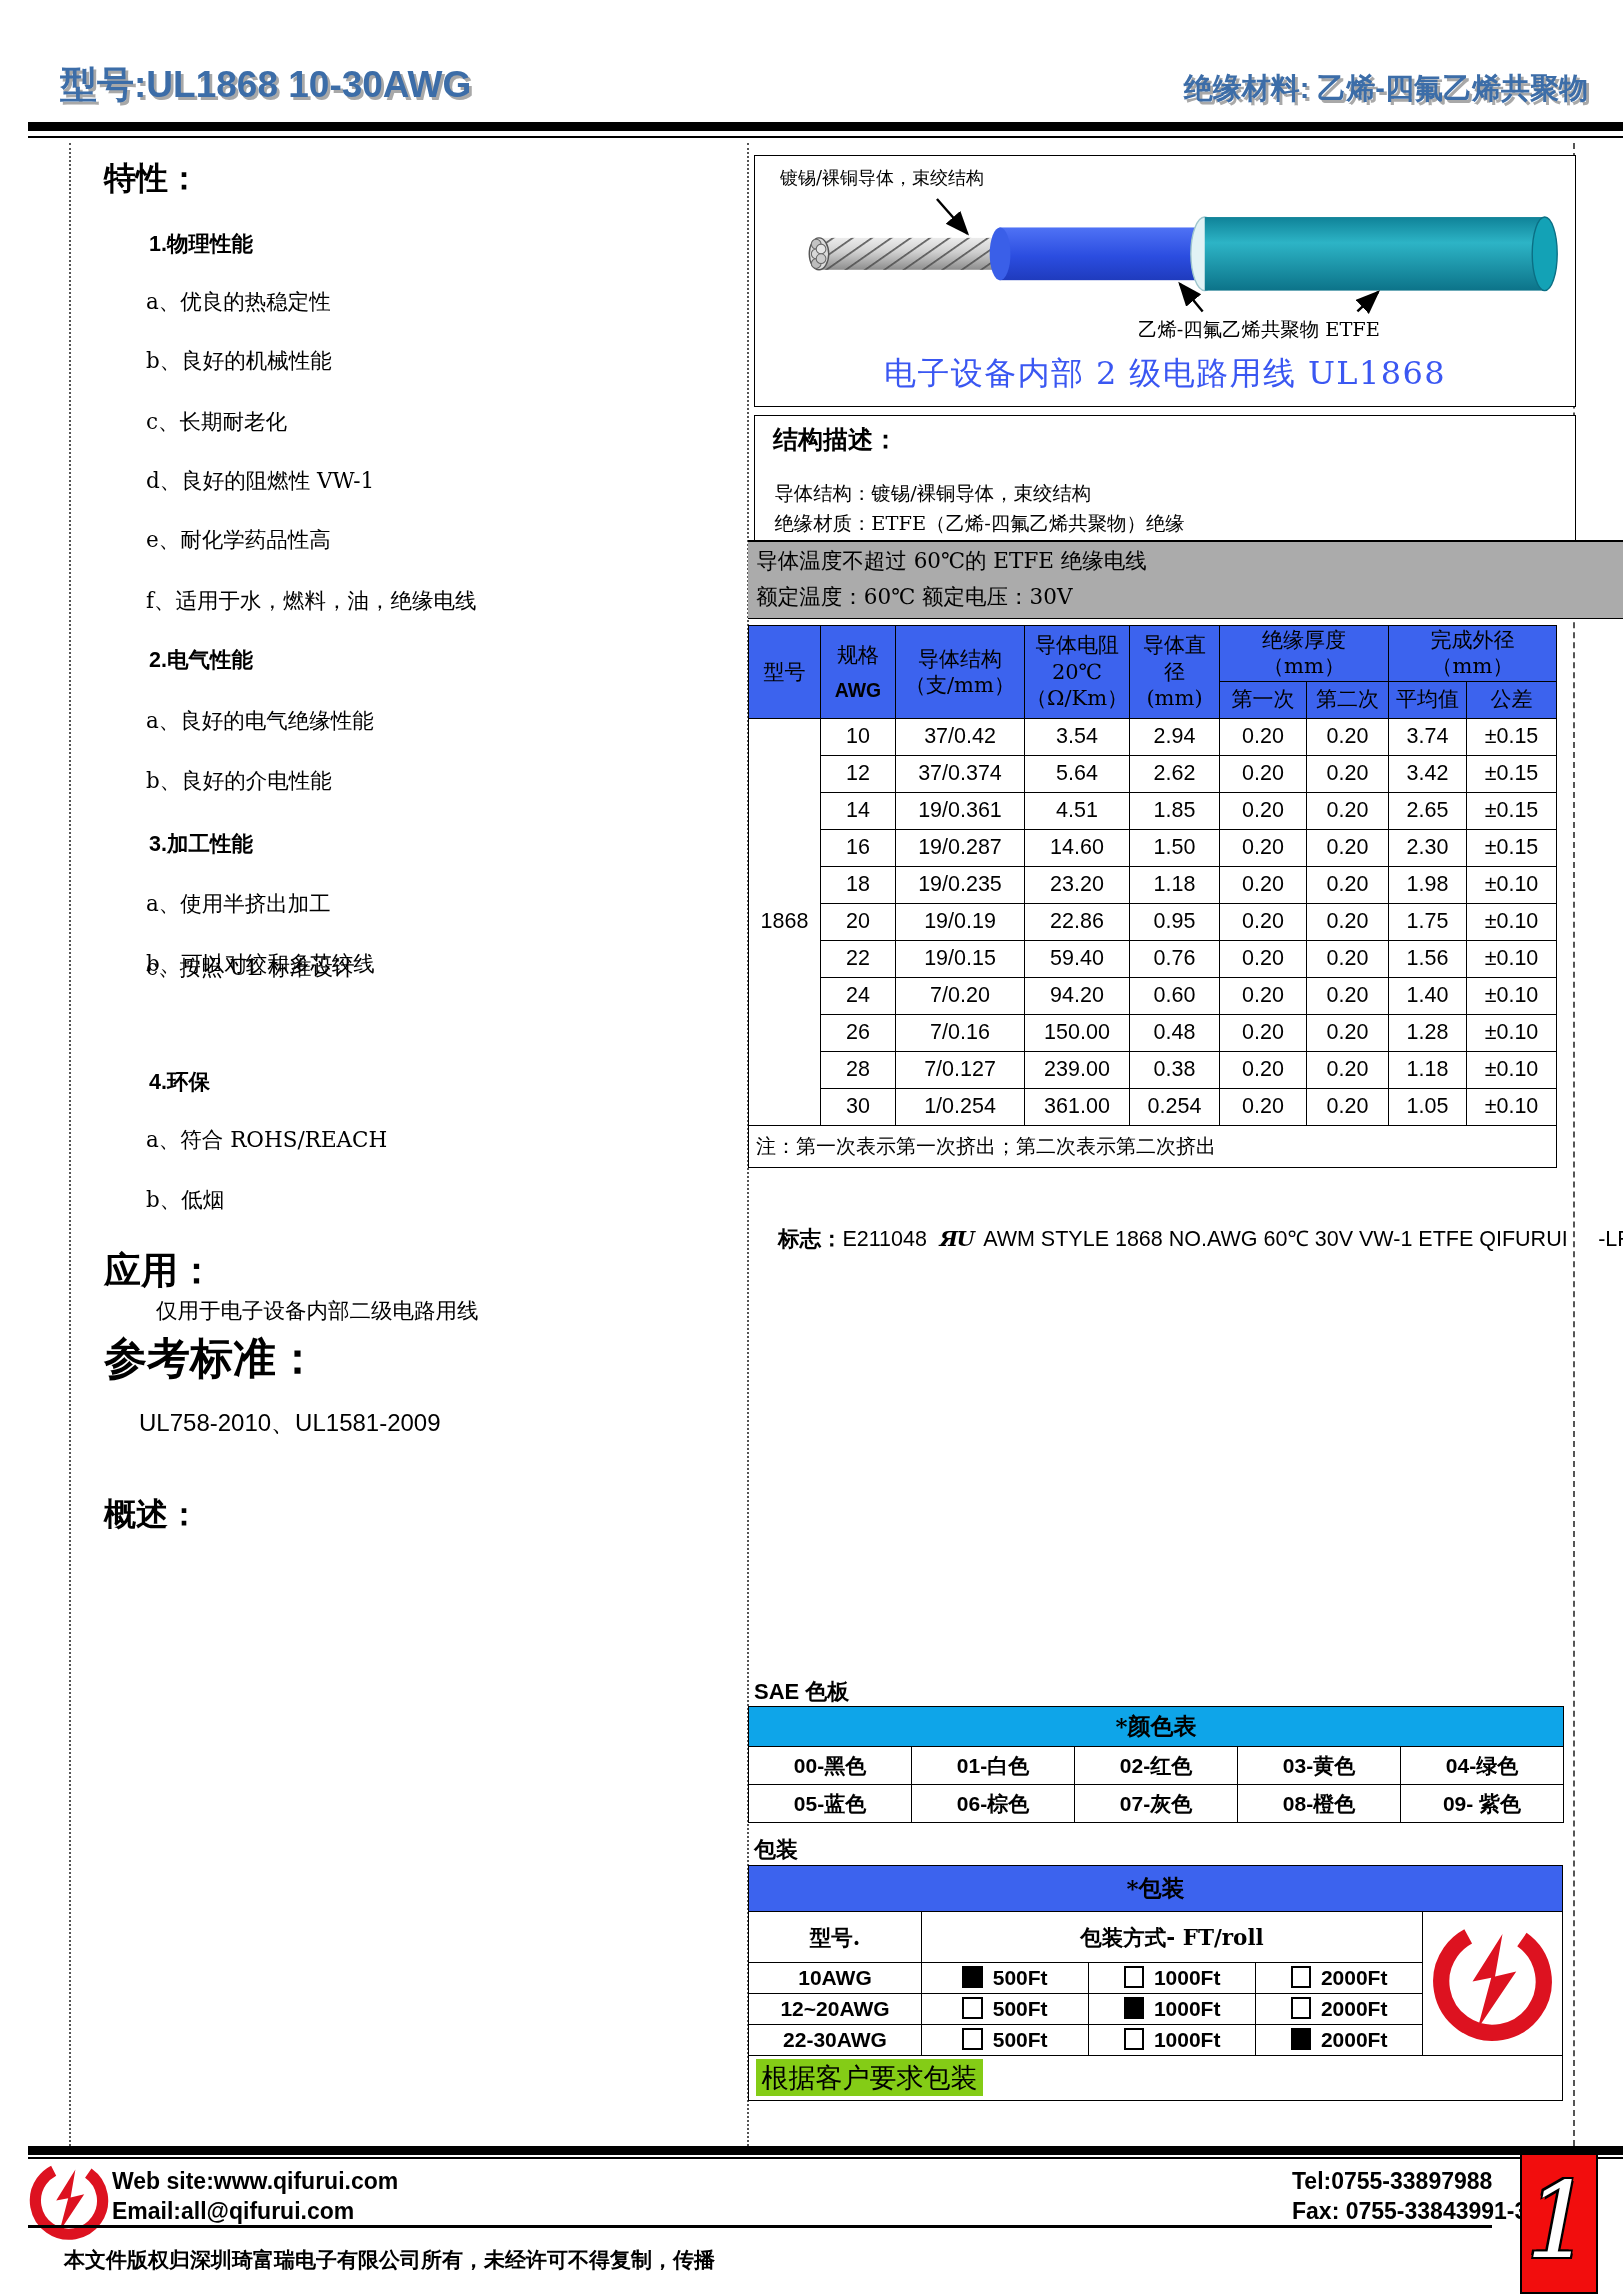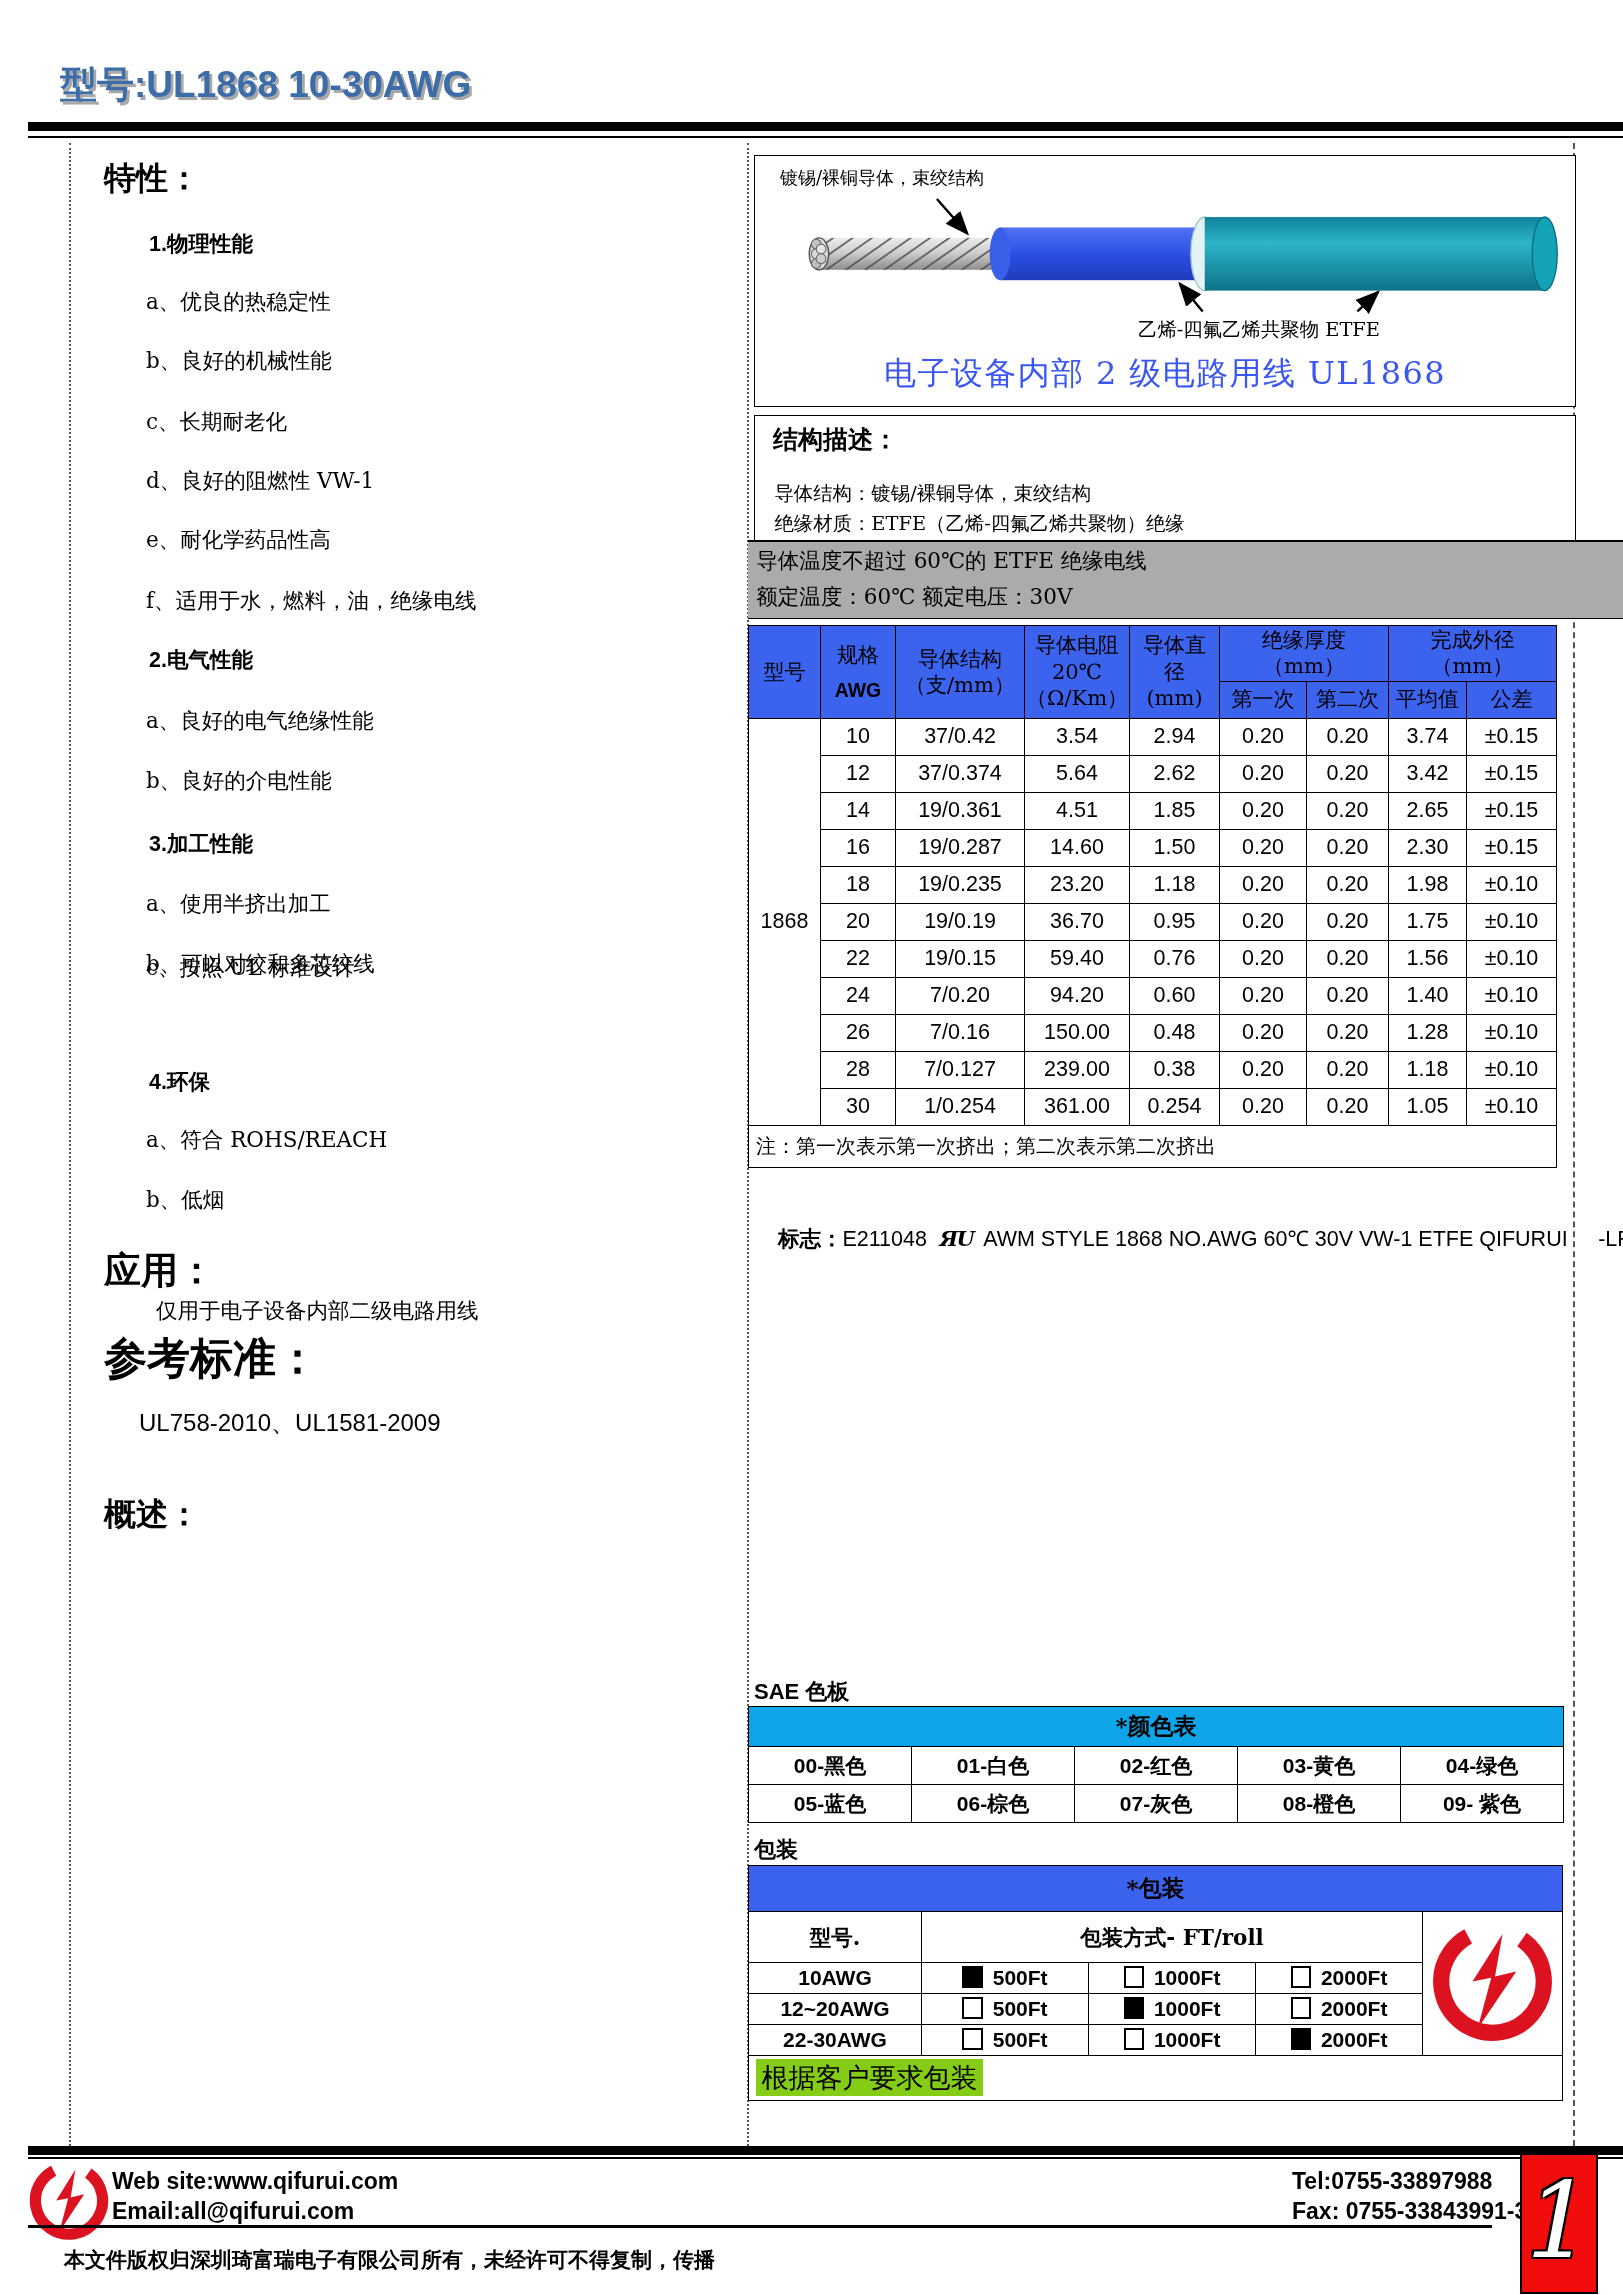--- a/index.html
+++ b/index.html
@@ -81,20 +81,21 @@
   .pagebox{background:#f20d0d;border:2.8px solid #000;text-align:center;}
   .pagebox span{color:#fff;font-family:"DejaVu Serif",serif;font-style:italic;font-size:104px;line-height:132px;
     text-shadow:2.1px 2.1px 0 #000,-2.1px -2.1px 0 #000,2.1px -2.1px 0 #000,-2.1px 2.1px 0 #000;}
 </style>
 </head>
 <body>
 
 <div class="page">
 
   <div class="abs hdr-title" style="left:60px;top:60px;font-size:37px;">型号:UL1868  10-30AWG</div>
+  <div class="abs hdr-title" style="right:35px;top:69px;font-size:29px;">绝缘材料: 乙烯-四氟乙烯共聚物</div>
   <div class="abs band" style="left:28px;right:0;top:122px;height:9px;"></div>
   <div class="abs band" style="left:28px;right:0;top:136px;height:2.1px;"></div>
 
   <div class="vline dot" style="left:69px;"></div>
   <div class="vline dot" style="left:747px;"></div>
   <div class="vline dash" style="left:1573px;"></div>
 
   <div class="abs feat-title" style="left:104px;top:157px;">特性：</div>
 
   <div class="abs grp-head" style="left:149px;top:229px;">1.物理性能</div>
@@ -282,21 +283,21 @@
           <td>23.20</td>
           <td>1.18</td>
           <td>0.20</td>
           <td>0.20</td>
           <td>1.98</td>
           <td>±0.10</td>
         </tr>
         <tr class="d">
           <td>20</td>
           <td>19/0.19</td>
-          <td>36.70</td>
+          <td>22.86</td>
           <td>0.95</td>
           <td>0.20</td>
           <td>0.20</td>
           <td>1.75</td>
           <td>±0.10</td>
         </tr>
         <tr class="d">
           <td>22</td>
           <td>19/0.15</td>
           <td>59.40</td>

